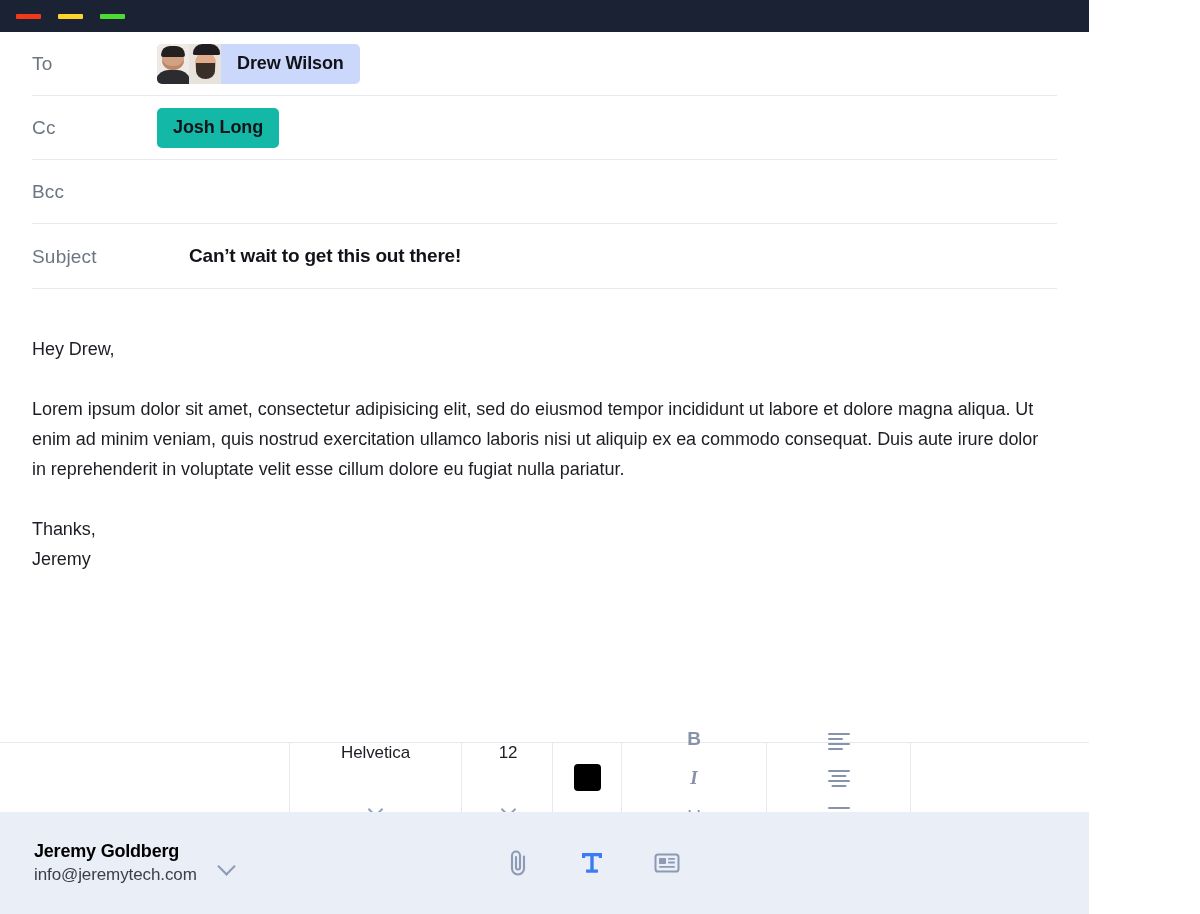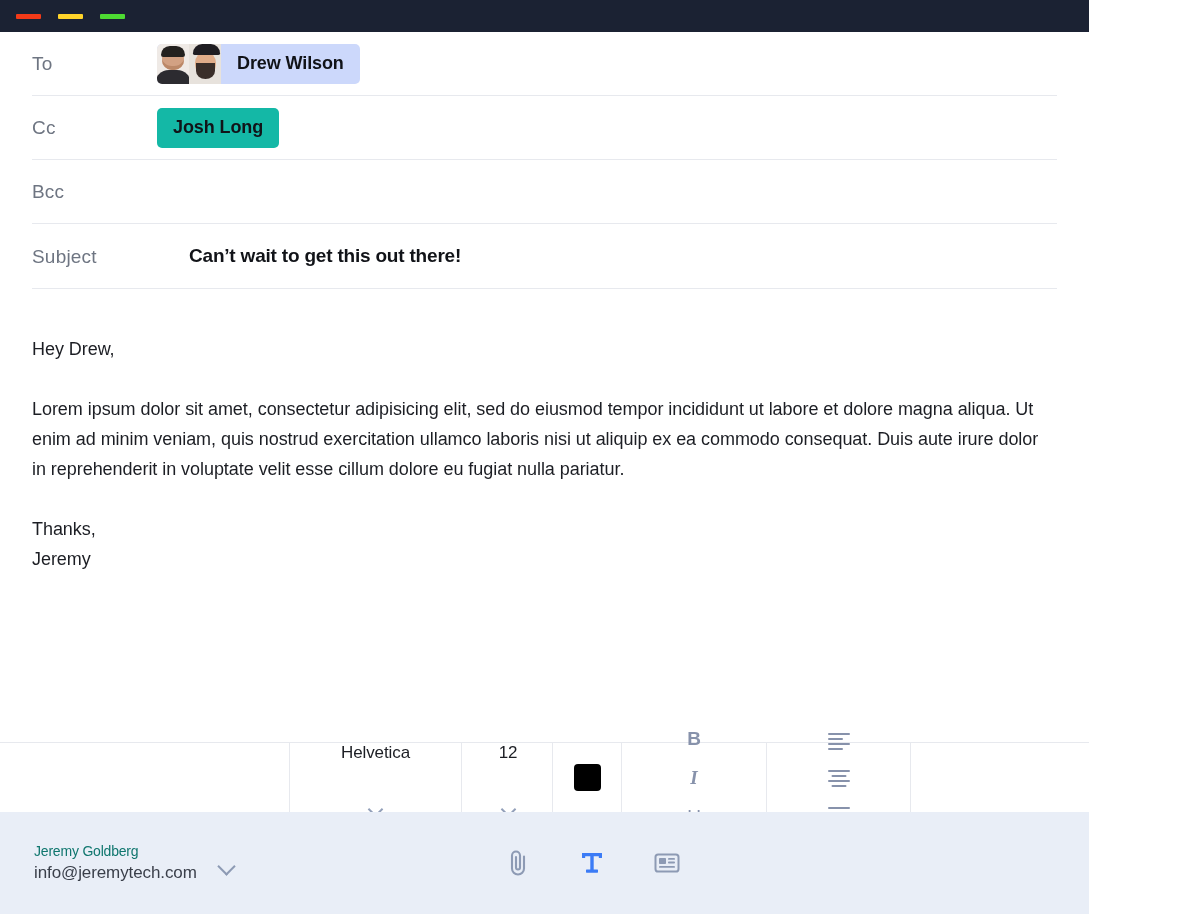--- a/index.html
+++ b/index.html
@@ -295,23 +295,23 @@
     align-items: center;
     padding: 0 34px;
     position: relative;
   }
   .sender-block {
     display: flex;
     align-items: center;
     gap: 22px;
   }
   .sender-name {
-    font-size: 14px;
-    font-weight: 400;
-    color: #0f766e;
+    font-size: 18px;
+    font-weight: 700;
+    color: #000000;
     letter-spacing: -0.2px;
     line-height: 1.35;
   }
   .sender-mail {
     font-size: 17px;
     color: #3a3f4a;
     letter-spacing: -0.1px;
     line-height: 1.4;
   }
   .sender-chev {

